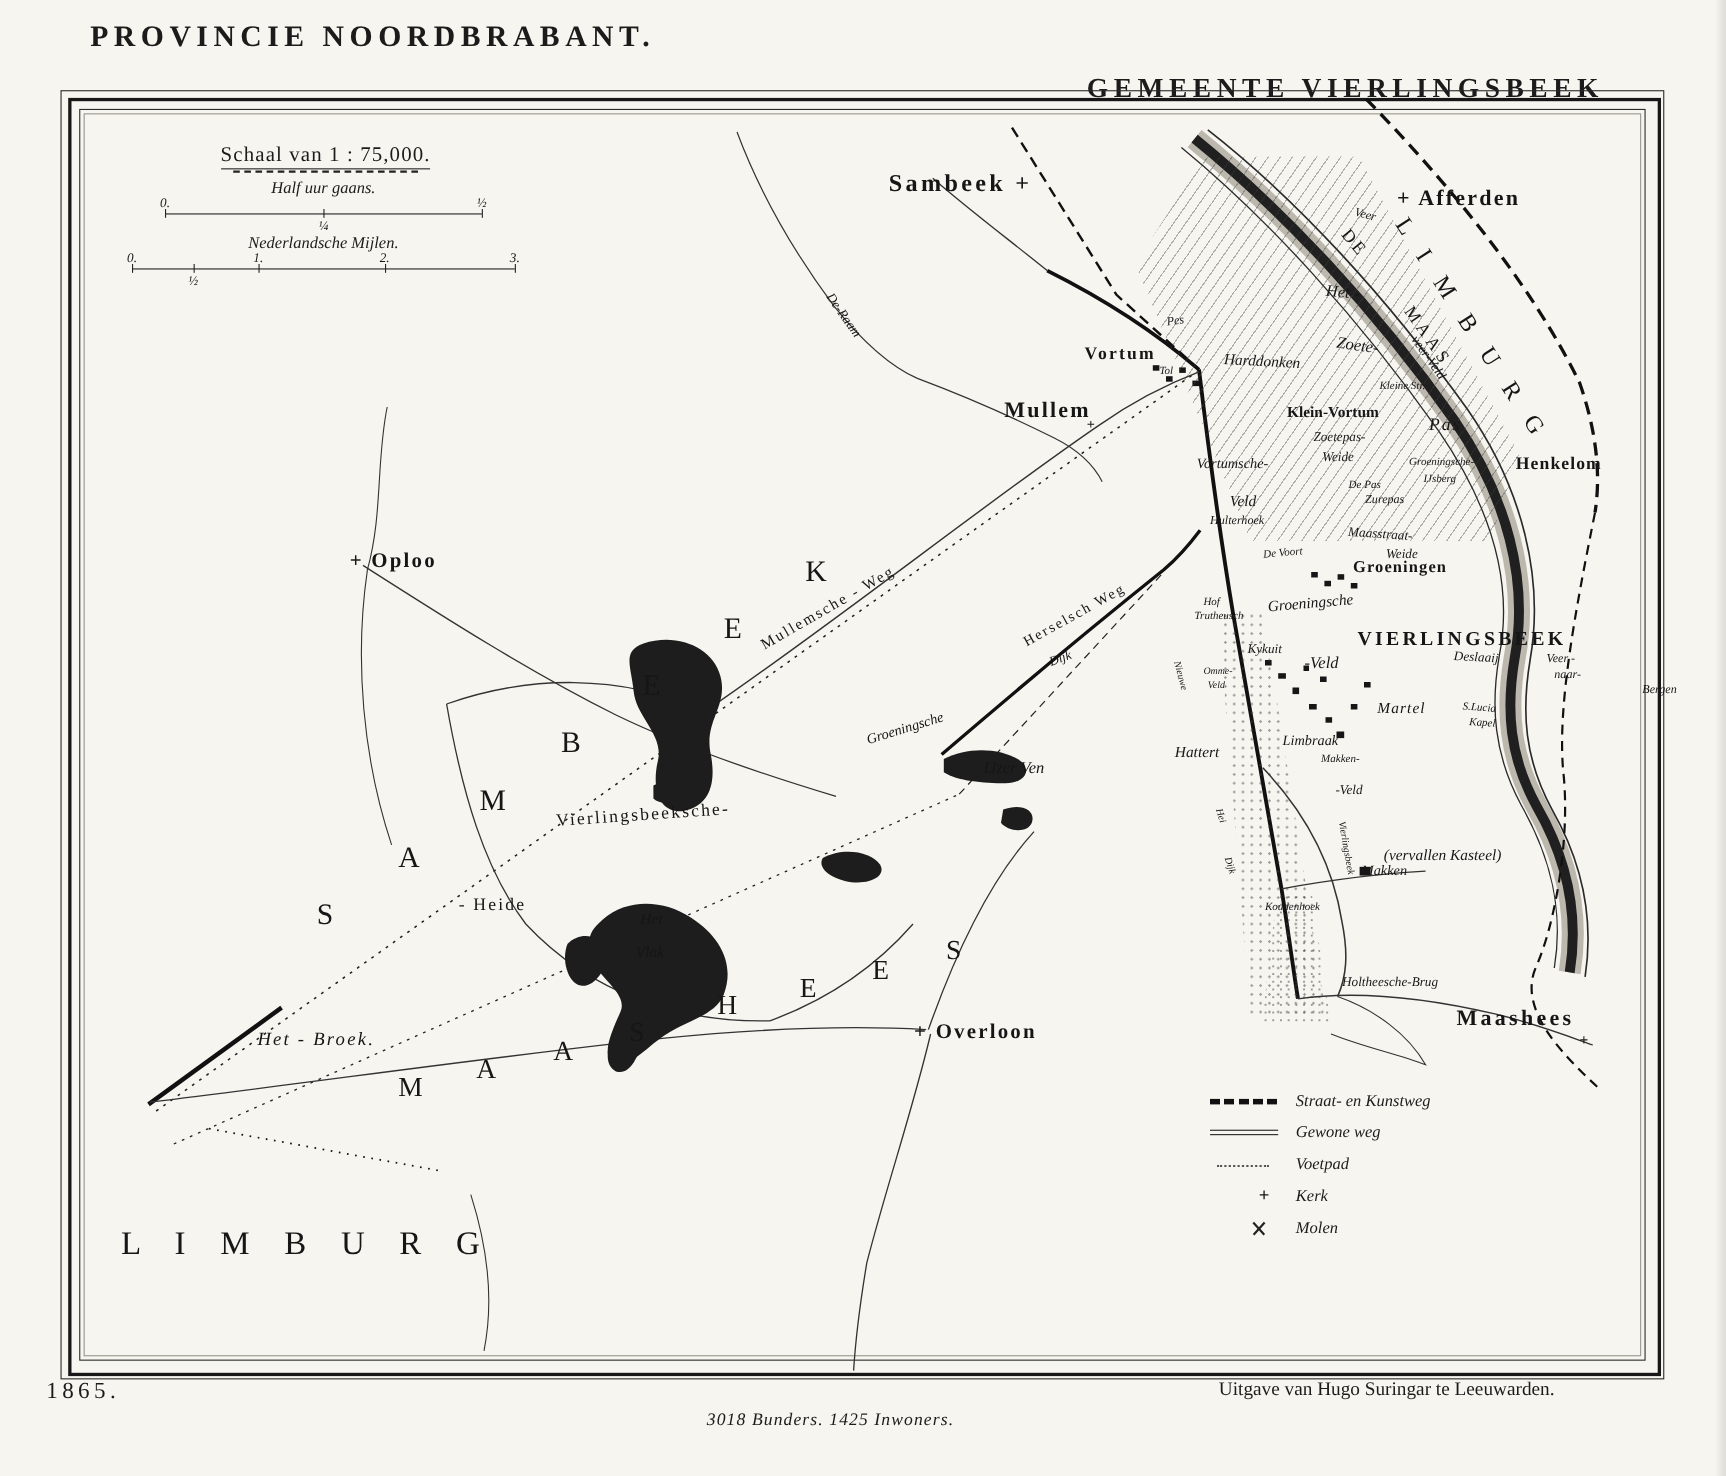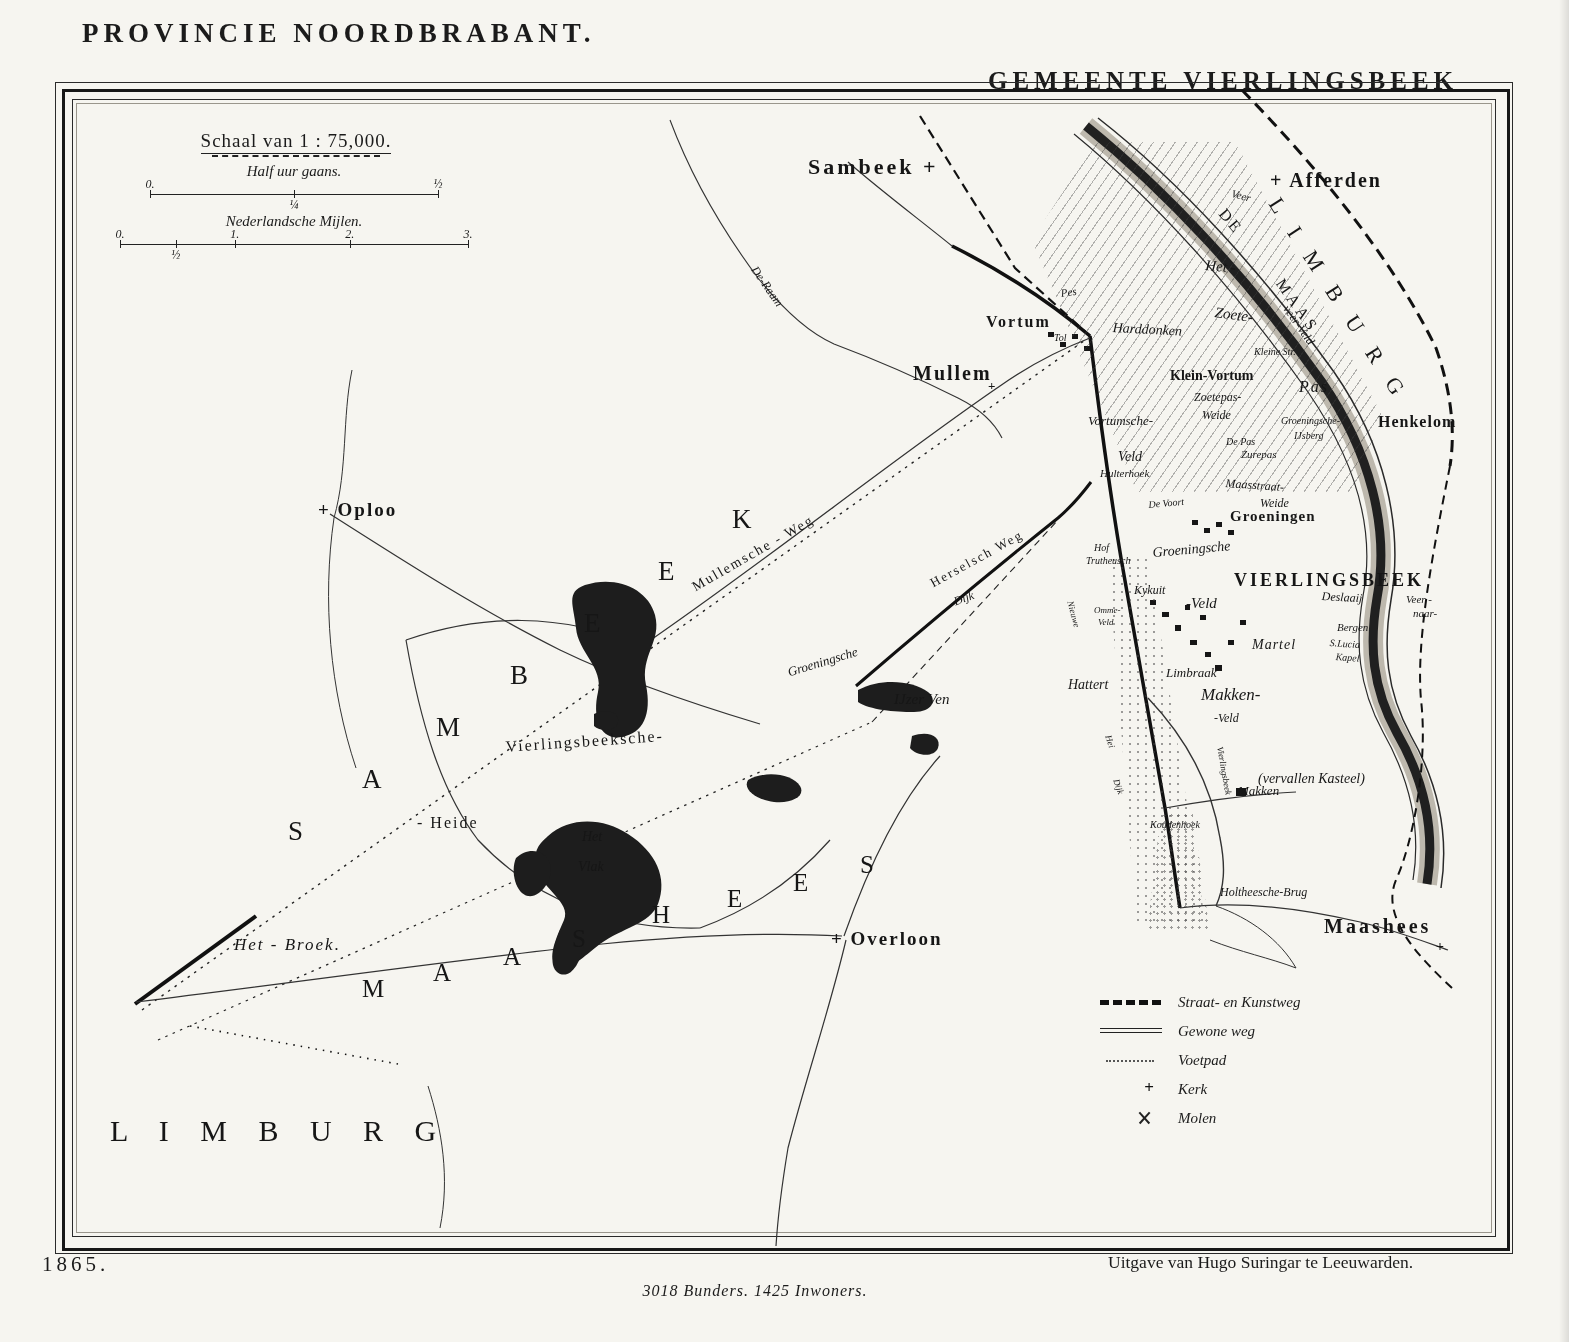--- a/index.html
+++ b/index.html
@@ -249,26 +249,26 @@
       <div class="lbl i" style="left: 1152px; top: 546px; font-size: 14px; transform: rotate(-5deg);">Groeningsche</div>
       <div class="lbl i" style="left: 1094px; top: 543px; font-size: 10px;">Hof</div>
       <div class="lbl i" style="left: 1086px; top: 556px; font-size: 10px;">Trutheusch</div>
       <div class="lbl i" style="left: 1134px; top: 584px; font-size: 12px;">Kykuit</div>
       <div class="lbl i" style="left: 1186px; top: 596px; font-size: 15px;">-Veld</div>
       <div class="lbl i" style="left: 1094px; top: 606px; font-size: 9px;">Omme-</div>
       <div class="lbl i" style="left: 1098px; top: 618px; font-size: 9px;">Veld</div>
       <div class="lbl i" style="left: 1322px; top: 590px; font-size: 12px; transform: rotate(3deg);">Deslaaij</div>
       <div class="lbl i" style="left: 1406px; top: 594px; font-size: 11px;">Veer -</div>
       <div class="lbl i" style="left: 1413px; top: 608px; font-size: 11px;">naar-</div>
-      <div class="lbl i" style="left: 1337px; top: 622px; font-size: 11px; text-align: center;">Bergen</div>
+      <div class="lbl i" style="left: 1493px; top: 622px; font-size: 11px; text-align: center;">Bergen</div>
       <div class="lbl i" style="left: 1252px; top: 638px; font-size: 14px; letter-spacing: 1px;">Martel</div>
       <div class="lbl i" style="left: 1330px; top: 638px; font-size: 10px; transform: rotate(4deg);">S.Lucia</div>
       <div class="lbl i" style="left: 1336px; top: 652px; font-size: 10px; transform: rotate(4deg);">Kapel</div>
       <div class="lbl i" style="left: 1166px; top: 666px; font-size: 13px;">Limbraak</div>
-      <div class="lbl i" style="left: 1201px; top: 686px; font-size: 17px;">Makken-</div>
+      <div class="lbl i" style="left: 1201px; top: 686px; font-size: 10px;">Makken-</div>
       <div class="lbl i" style="left: 1214px; top: 712px; font-size: 12px;">-Veld</div>
       <div class="lbl i" style="left: 1068px; top: 678px; font-size: 14px;">Hattert</div>
       <div class="lbl i" style="left: 1074px; top: 600px; font-size: 9px; transform: rotate(75deg);">Nieuwe</div>
       <div class="lbl i" style="left: 1112px; top: 734px; font-size: 9px; transform: rotate(72deg);">Hei</div>
       <div class="lbl i" style="left: 1120px; top: 778px; font-size: 9px; transform: rotate(72deg);">Dijk</div>
       <div class="lbl i" style="left: 1238px; top: 784px; font-size: 13px;">Makken</div>
       <div class="lbl i" style="left: 1240px; top: 772px; font-size: 14px; margin-left: 18px;">(vervallen Kasteel)</div>
       <div class="lbl i" style="left: 1150px; top: 820px; font-size: 10px;">Koudenhoek</div>
       <div class="lbl i" style="left: 1224px; top: 746px; font-size: 9px; transform: rotate(80deg);">Vierlingsbeek</div>
       <div class="lbl i" style="left: 1220px; top: 886px; font-size: 12px;">Holtheesche-Brug</div>

